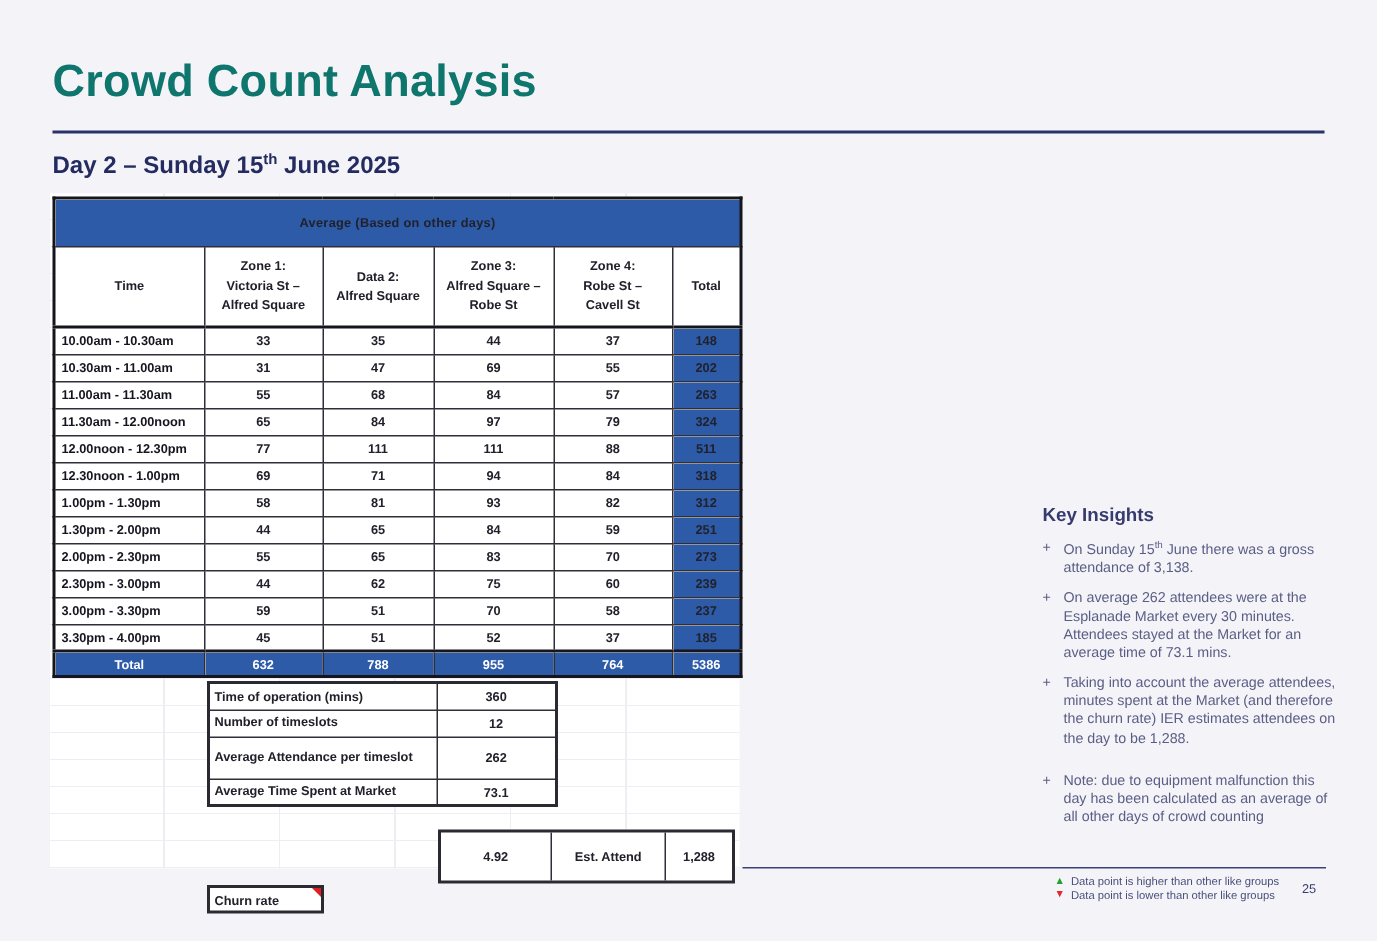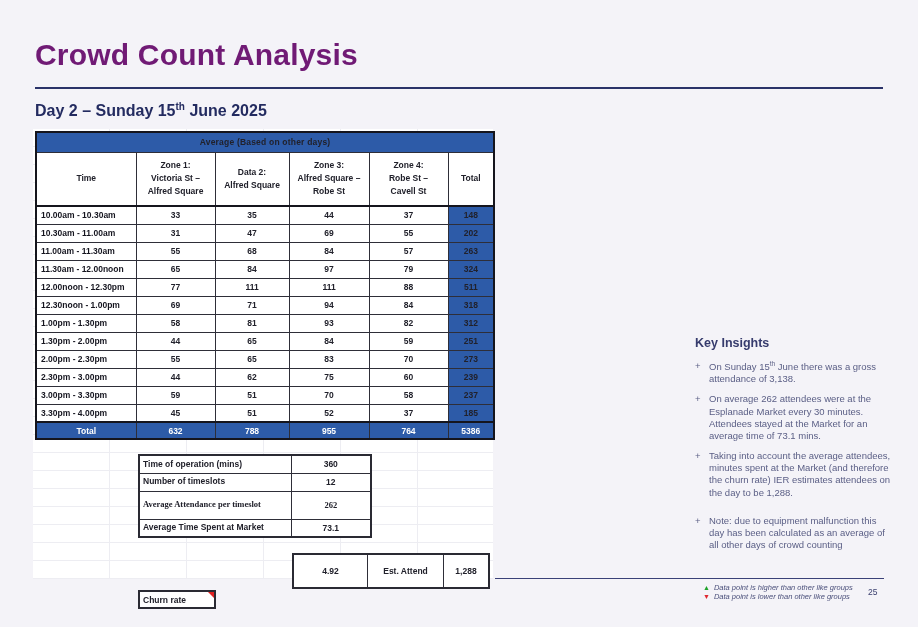--- a/index.html
+++ b/index.html
@@ -2,61 +2,61 @@
 <html><head>
 <meta charset="utf-8">
 <style>
   * { margin:0; padding:0; box-sizing:border-box; }
   html,body { width:918px; height:627px; }
   body { font-family:"Liberation Sans", sans-serif; background:#f4f3f8; }
   .slide { position:relative; width:918px; height:627px; background:#f4f3f8; overflow:hidden; }
 
   
   .title { position:absolute; left:35px; top:38px; font-size:30px; font-weight:600;
-           color:#701a75; letter-spacing:.2px; }
+           color:#0f766e; letter-spacing:.2px; }
   .title-rule { position:absolute; left:35px; top:87px; width:848px; height:0;
                 border-top:2px solid #2a3269; }
   .subtitle { position:absolute; left:35px; top:101px; font-size:16px; font-weight:700;
               color:#232b60; }
   .subtitle sup { font-size:10px; }
 
   
   .sheet-panel { position:absolute; left:33px; top:129px; width:460px; height:450px;
     background-color:#ffffff;
     background-image:
       repeating-linear-gradient(to bottom, transparent 0 17px, #ededf2 17px 18px),
       repeating-linear-gradient(to right, transparent 0 76px, #ededf2 76px 77px); }
 
   
   table.main { position:absolute; left:35px; top:131px; width:458px; border-collapse:collapse;
                table-layout:fixed; background:#fff; }
   table.main td, table.main th { border:1px solid #2e2e38; font-size:8.5px; font-weight:700;
                color:#21212b; text-align:center; padding:0 2px; overflow:hidden; }
   table.main { border:2px solid #15151d; }
-  td.banner { height:20px; background:#2d5ba8; color:#ffffff; font-size:9px;
+  td.banner { height:32px; background:#2d5ba8; color:#ffffff; font-size:9px;
               letter-spacing:.2px; border-bottom:2px solid #15151d; }
   tr.zone-head th { height:54px; line-height:1.55; border-bottom:2px solid #15151d;
                     background:#fff; }
   tr.zone-head th span { display:block; }
   th.time-h { text-align:left; padding-left:4px; color:#15151f; }
   .z1 { color:#ff0000; } .z2 { color:#7030a0; } .z3 { color:#ffc000; } .z4 { color:#92d050; }
   tr.data td { height:18px; background:#fff; }
   tr.data td.time { text-align:left; padding-left:4px; color:#15151f; }
   td.blue, tr.total-row td { background:#2d5ba8 !important; color:#ffffff; }
   tr.total-row td { height:17px; border-top:2px solid #15151d; }
 
   
   table.summary { position:absolute; left:138px; top:454px; width:232px; border-collapse:collapse;
                   table-layout:fixed; background:#fff; border:2px solid #2a2a33; }
   table.summary td { border:1px solid #2e2e38; font-size:8.5px; font-weight:700; color:#21212b;
                      padding:0 3px; }
   table.summary td.lbl { text-align:left; line-height:1.35; }
   table.summary td.val { text-align:center; }
   tr.sum-r1 td, tr.sum-r2 td, tr.sum-r4 td { height:18px;margin-left:32px; }
-  tr.sum-r3 td { height:28px;font-family:Liberation Serif, serif; }
+  tr.sum-r3 td { height:28px; }
 
   
   .churn-label { position:absolute; left:138px; top:553px; width:78px; height:19px;
     background:#fff; border:2px solid #2a2a33; font-size:8.5px; font-weight:700; color:#21212b;
     display:flex; align-items:center; padding-left:3px;margin-top:37px; }
   .comment-tri { position:absolute; top:0; right:0; width:0; height:0;
     border-top:6px solid #e02020; border-left:6px solid transparent; }
   .churn-values { position:absolute; left:292px; top:553px; height:36px; display:flex;
     border:2px solid #2a2a33; background:#fff; }
   .churn-values .cell { height:100%; display:flex; align-items:center; justify-content:center;
@@ -71,21 +71,21 @@
   .insights li { display:flex; gap:7px; margin-bottom:8px; font-size:9.5px; line-height:1.28;
                  color:#5a5e85; }
   .insights li .mk { width:7px; flex:0 0 7px; }
   .insights li.gap { margin-top:16px; }
   .insights sup { font-size:6.5px; }
 
   
   .footer-rule { position:absolute; left:495px; top:578px; width:389px; height:0;
                  border-top:1.5px solid #3a4178; }
   .legend { position:absolute; left:703px; top:583px; font-size:7.5px; color:#4a4f7a; }
-  .legend .row { display:flex; align-items:center; gap:4px; height:9px;font-style:italic; }
+  .legend .row { display:flex; align-items:center; gap:4px; height:9px; }
   .legend .tri { font-size:7px; line-height:1; }
   .tri-up { color:#1fa32a; } .tri-down { color:#e02830; }
   .page-num { position:absolute; left:868px; top:587px; font-size:8.5px; color:#3a3f6e; }
 </style>
 </head>
 <body>
 
 <div class="slide">
 
   <div class="title">Crowd Count Analysis</div>

